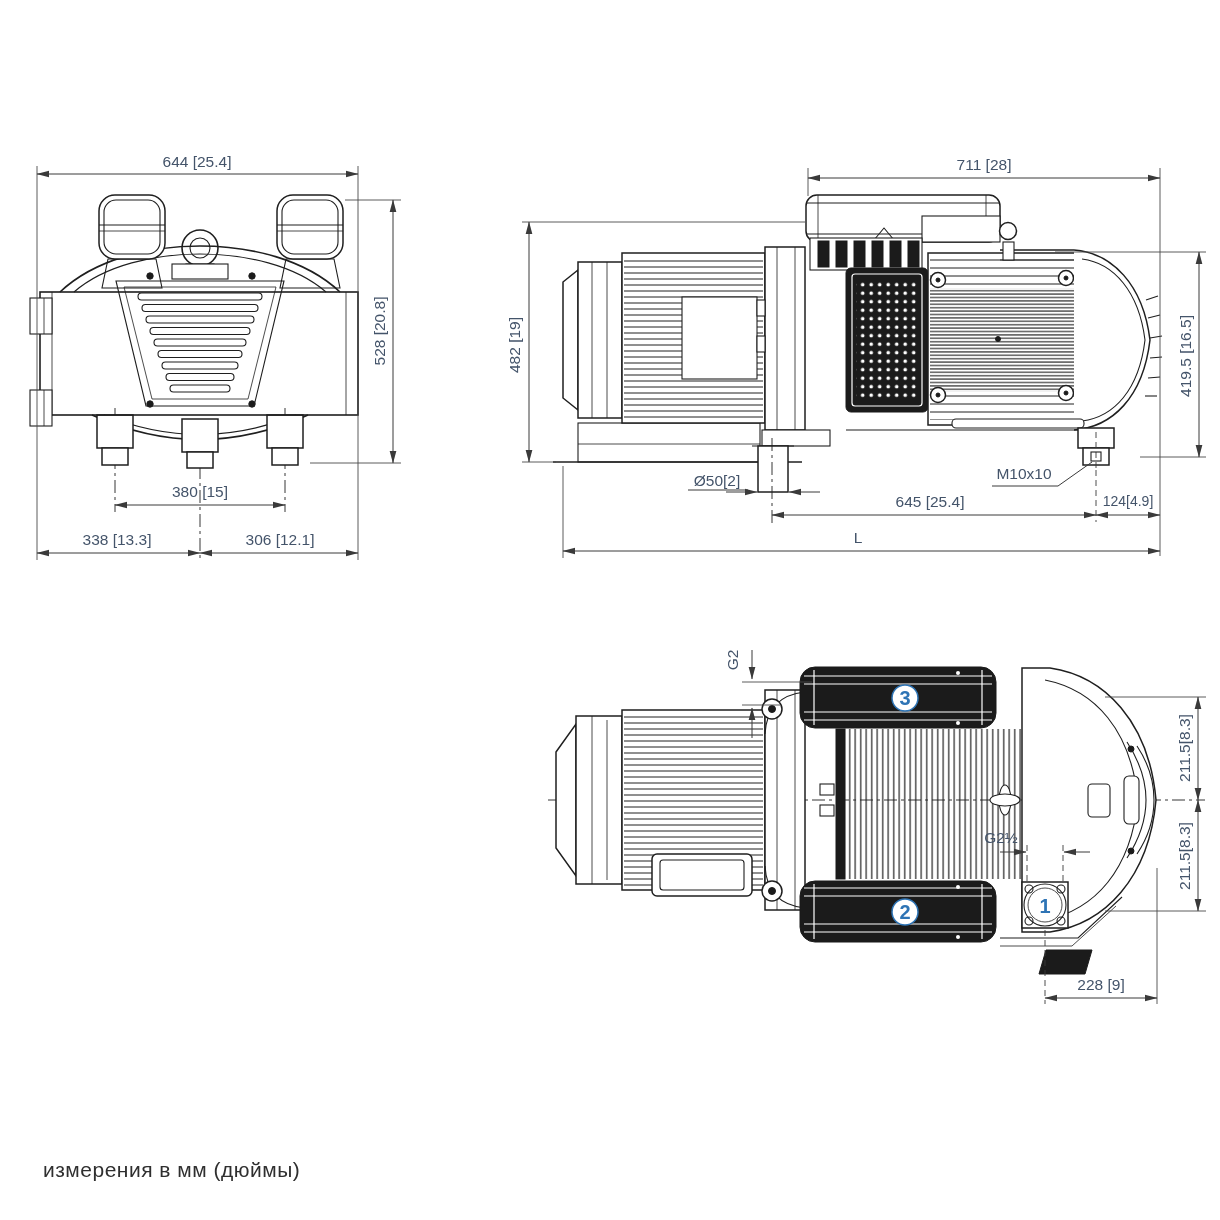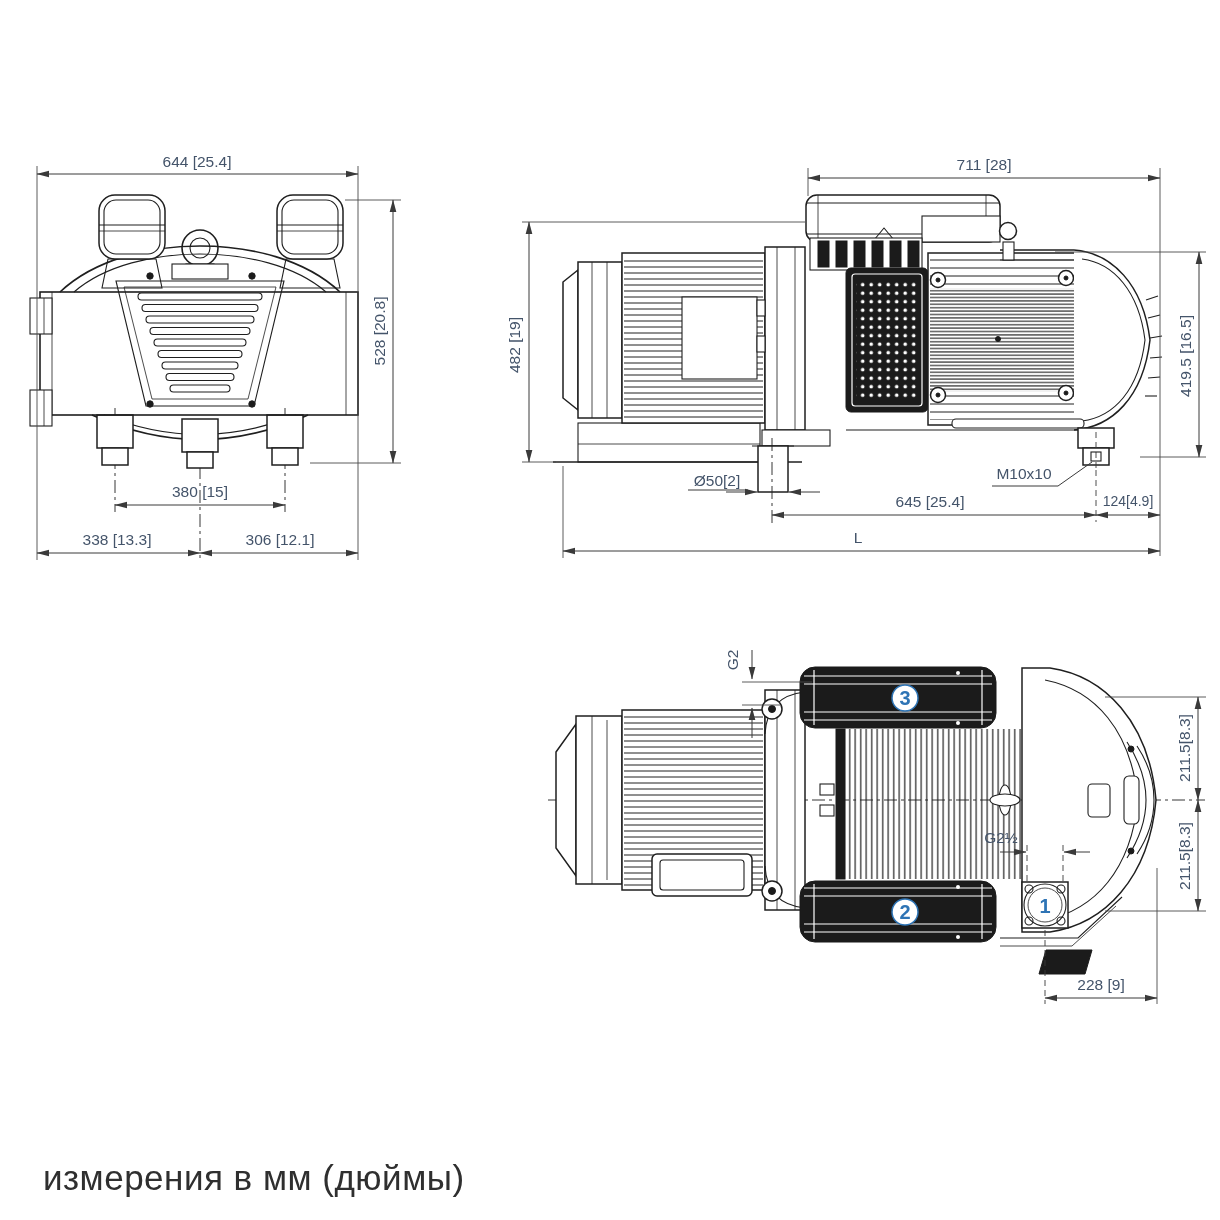--- a/index.html
+++ b/index.html
@@ -15,21 +15,21 @@
   .dk {fill:#1b1b1b;stroke:#1b1b1b;stroke-width:1;}
   .wln{fill:none;stroke:#fff;stroke-width:1.2;}
   
   .ext{fill:none;stroke:#4a4a4a;stroke-width:0.9;}
   .dim{fill:none;stroke:#3a3a3a;stroke-width:1;}
   .cl {fill:none;stroke:#1f1f1f;stroke-width:0.9;stroke-dasharray:13 4 3 4;}
   .dsh{fill:none;stroke:#3a3a3a;stroke-width:0.9;stroke-dasharray:6 4;}
   text.d {fill:#44546a;font-size:15.5px;text-anchor:middle;}
   text.ds{fill:#44546a;font-size:14px;text-anchor:middle;}
   text.n {fill:#2e74b5;font-size:20px;font-weight:bold;text-anchor:middle;}
-  #note{position:absolute;left:43px;top:1158px;font-size:35px;color:#2f2f2f;letter-spacing:0.5px;}
+  #note{position:absolute;left:43px;top:1158px;font-size:21px;color:#2f2f2f;letter-spacing:0.5px;}
 </style>
 </head>
 <body>
 
 <div id="canvas">
 <svg width="1220" height="1220" viewBox="0 0 1220 1220">
 <defs>
   <marker id="ar" viewBox="0 0 12 8" markerWidth="13" markerHeight="9" refX="11.5" refY="4" orient="auto-start-reverse" markerUnits="userSpaceOnUse">
     <path d="M12 4 L0 0.8 L0 7.2 Z" fill="#3a3a3a"></path>
   </marker>

